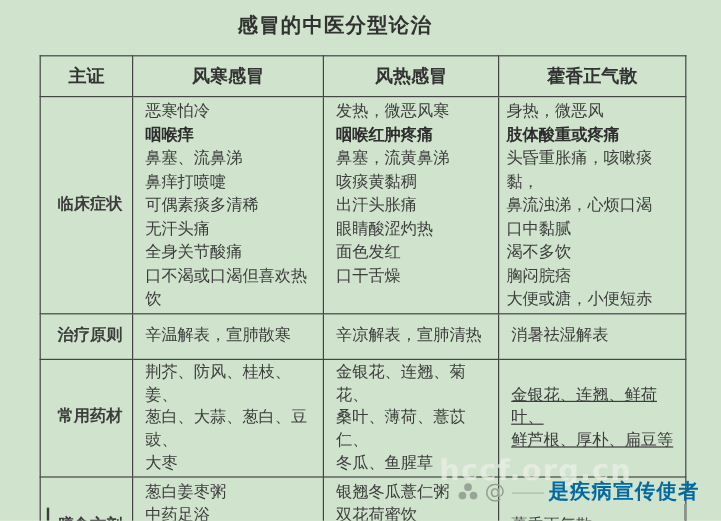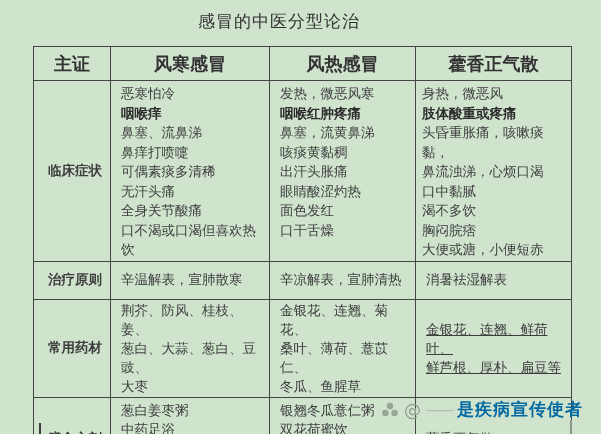--- a/index.html
+++ b/index.html
@@ -6,38 +6,38 @@
   body{
     width:601px;height:434px;
     font-family:"DejaVu Sans","Liberation Sans",sans-serif;
   }
   .page{
     position:relative;width:601px;height:434px;
     background:#cfe3cd;overflow:hidden;
   }
   .title{
     position:absolute;top:10px;left:0;width:558px;
-    text-align:center;font-size:17px;font-weight:400;color:#323232;
+    text-align:center;font-size:17px;font-weight:700;color:#323232;
     letter-spacing:1px;
   }
   table.tcm{
     position:absolute;left:33px;top:46px;
     width:538px;border-collapse:collapse;table-layout:fixed;
     background:#cfe3cd;
   }
   table.tcm th,table.tcm td{
     border:1.5px solid #454545;
     vertical-align:middle;
     color:#3d3d3d;
     font-size:13.5px;line-height:19.5px;
     padding:1px 4px 1px 10px;
     overflow:hidden;
   }
   table.tcm th{
-    font-size:18px;font-weight:700;color:#333;
+    font-size:15px;font-weight:700;color:#333;
     text-align:center;padding:0;
   }
   tr.hdr{height:34px;}
   tr.r-symptoms{height:160px;}
   tr.r-principles{height:38px;}
   tr.r-herbs{height:60px;}
   tr.r-diet{height:82px;}
   td.rowlabel{
     font-size:15px;font-weight:700;color:#333;
     text-align:center;padding:0;
@@ -151,20 +151,21 @@
 温经散寒足太阳膀胱经</td>
       <td class="preline" style="vertical-align:top;padding-top:3px;">银翘冬瓜薏仁粥
 双花荷蜜饮
 风热感冒者还可以用
 按摩油来刮痧泄热</td>
       <td class="preline">藿香正气散</td>
     </tr>
   </tbody>
     </table>
 
+  <div class="wm-url">hccf.org.cn</div>
 
   <div class="wm-row">
     <span style="display:inline-block;line-height:0;">
       <svg width="18" height="16" viewBox="0 0 18 16">
         <circle cx="9" cy="4" r="3.2" fill="#99a498"></circle>
         <circle cx="4.4" cy="11" r="3.2" fill="#99a498"></circle>
         <circle cx="13.6" cy="11" r="3.2" fill="#99a498"></circle>
       </svg>
     </span>
     <span class="wm-at">@</span>

